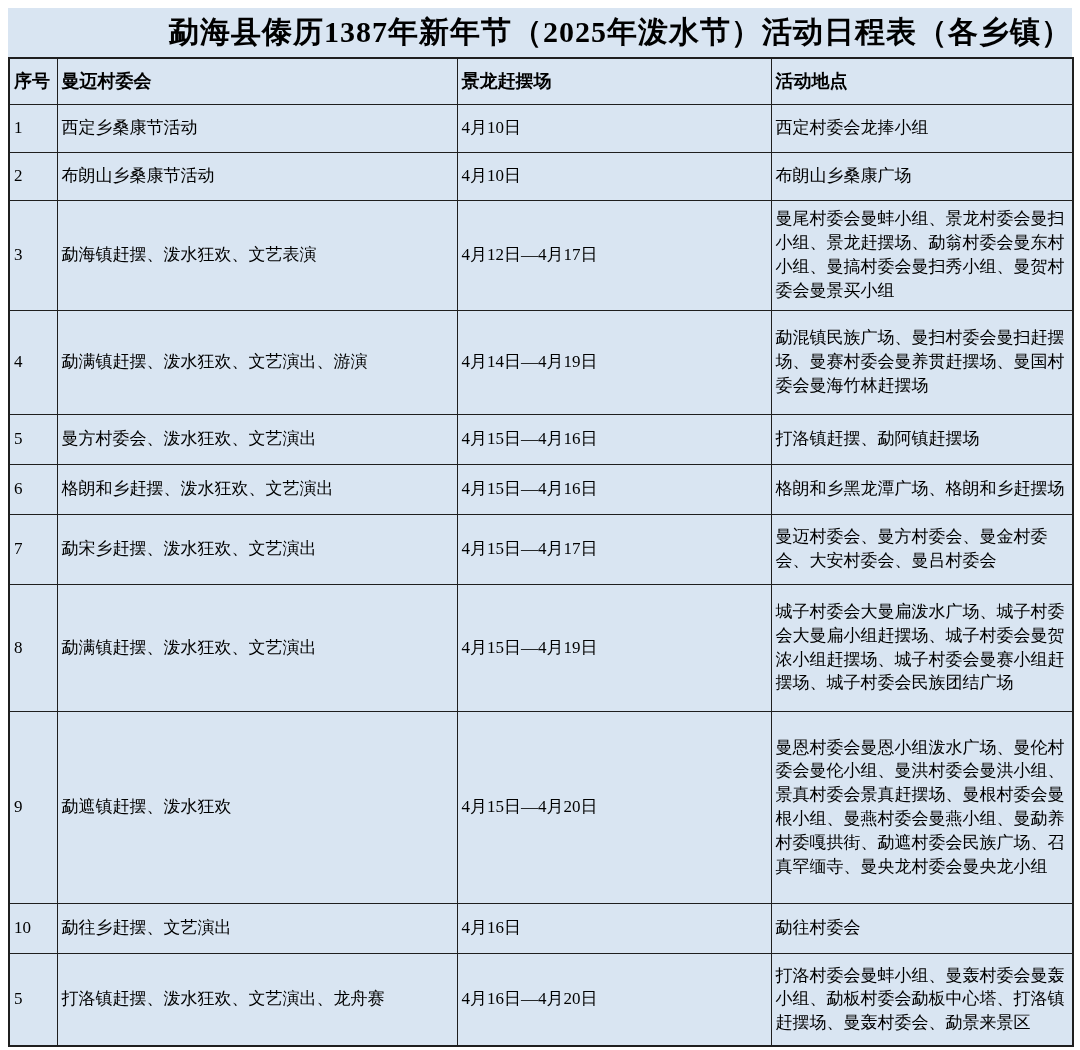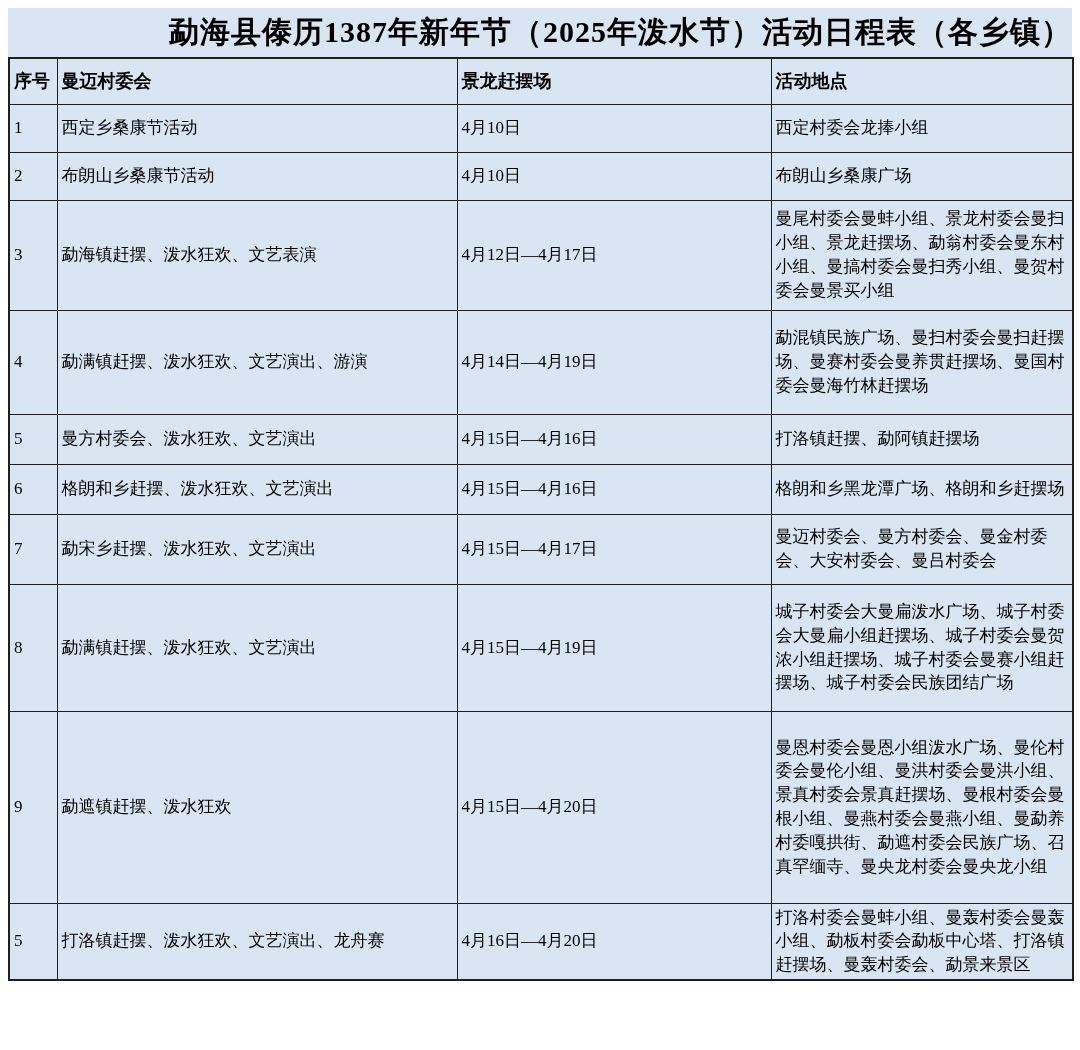--- a/index.html
+++ b/index.html
@@ -146,20 +146,26 @@
           <td>4月15日—4月19日</td>
           <td>城子村委会大曼扁泼水广场、城子村委会大曼扁小组赶摆场、城子村委会曼贺浓小组赶摆场、城子村委会曼赛小组赶摆场、城子村委会民族团结广场</td>
         </tr>
         <tr>
           <td>9</td>
           <td>勐遮镇赶摆、泼水狂欢</td>
           <td>4月15日—4月20日</td>
           <td>曼恩村委会曼恩小组泼水广场、曼伦村委会曼伦小组、曼洪村委会曼洪小组、景真村委会景真赶摆场、曼根村委会曼根小组、曼燕村委会曼燕小组、曼勐养村委嘎拱街、勐遮村委会民族广场、召真罕缅寺、曼央龙村委会曼央龙小组</td>
         </tr>
         <tr>
+          <td>10</td>
+          <td>勐往乡赶摆、文艺演出</td>
+          <td>4月16日</td>
+          <td>勐往村委会</td>
+        </tr>
+        <tr>
           <td>5</td>
           <td>打洛镇赶摆、泼水狂欢、文艺演出、龙舟赛</td>
           <td>4月16日—4月20日</td>
           <td>打洛村委会曼蚌小组、曼轰村委会曼轰小组、勐板村委会勐板中心塔、打洛镇赶摆场、曼轰村委会、勐景来景区</td>
         </tr>
       </tbody>
     </table>
 
   </div>
 </div>

